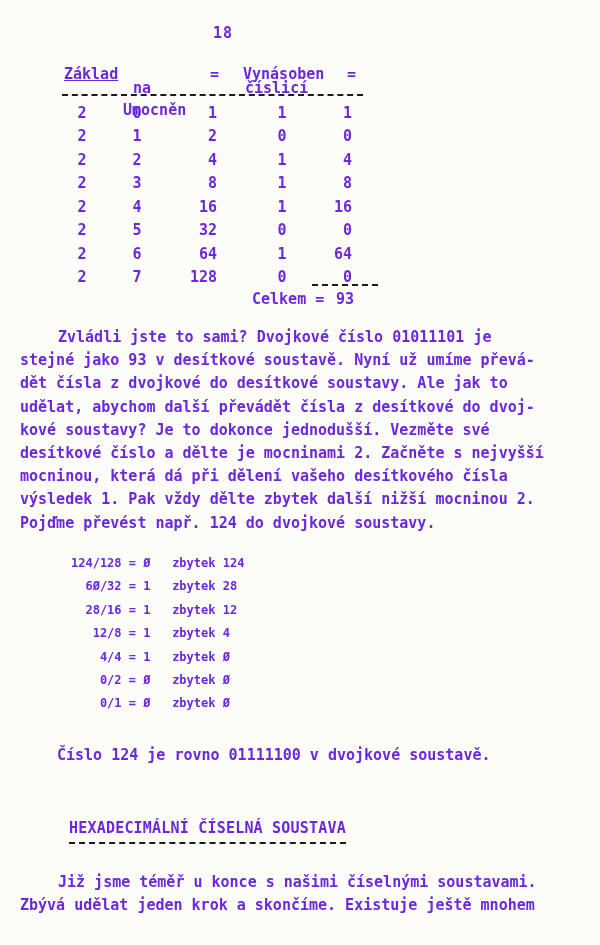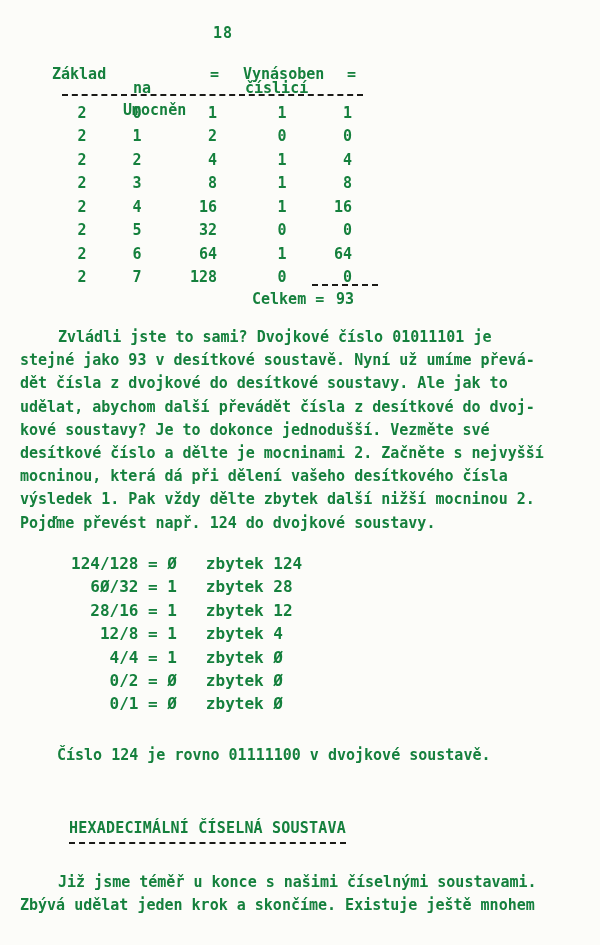--- a/index.html
+++ b/index.html
@@ -4,34 +4,34 @@
 <style>
   html, body { margin: 0; padding: 0; background: #e8e8e6; }
   .page {
     position: relative;
     width: 600px;
     height: 945px;
     margin: 0 auto;
     background: #fcfcf9;
     font-family: "DejaVu Sans Mono", "Liberation Mono", monospace;
     font-weight: 700;
-    color: #15803d;
+    color: #6d28d9;
     font-size: 15px;
     overflow: hidden;
   }
   .abs { position: absolute; }
 
   
   .page-num { top: 25px; left: 213px; line-height: 16px; letter-spacing: 1px; }
 
   
   .th-cell { position: absolute; line-height: 16px; white-space: nowrap; }
   .hdr1 { top: 66px; }
   .hdr2 { top: 80px; }
-  .h-c1 { left: 52px; }
+  .h-c1 { left: 64px; text-decoration: underline; }
   .h-c2 { left: 123px; margin-top: 36px; }
   .h-c3 { left: 210px; }
   .h-c4 { left: 243px; }
   .h-c5 { left: 347px; }
   .h-na { left: 133px; }
   .h-cis { left: 245px; }
   .header-rule { top: 85px; left: 62px; width: 301px; height: 9px; border-bottom: 2px dashed #1b1b18; }
 
   
   .t-rows { top: 102px; left: 0; width: 600px; }
@@ -49,21 +49,21 @@
   .total-value { position: absolute; left: 336px; }
 
   
   .para { white-space: nowrap; }
   .para > div { line-height: 23.2px; }
   .para > div:first-child { text-indent: 38px; }
   .para1 { top: 326px; left: 20px; }
   .para2 { top: 871px; left: 20px; }
 
   
-  .division { top: 552px; left: 71px; font-size: 16px; }
+  .division { top: 552px; left: 71px; font-size: 12px; }
   .dv-line { line-height: 23.4px; white-space: pre; }
 
   
   .conclusion { top: 744px; left: 57px; line-height: 23.2px; white-space: nowrap; }
 
   
   .heading-wrap { top: 819px; left: 69px; }
   .heading-text {
     display: inline-block;
     line-height: 16px;

